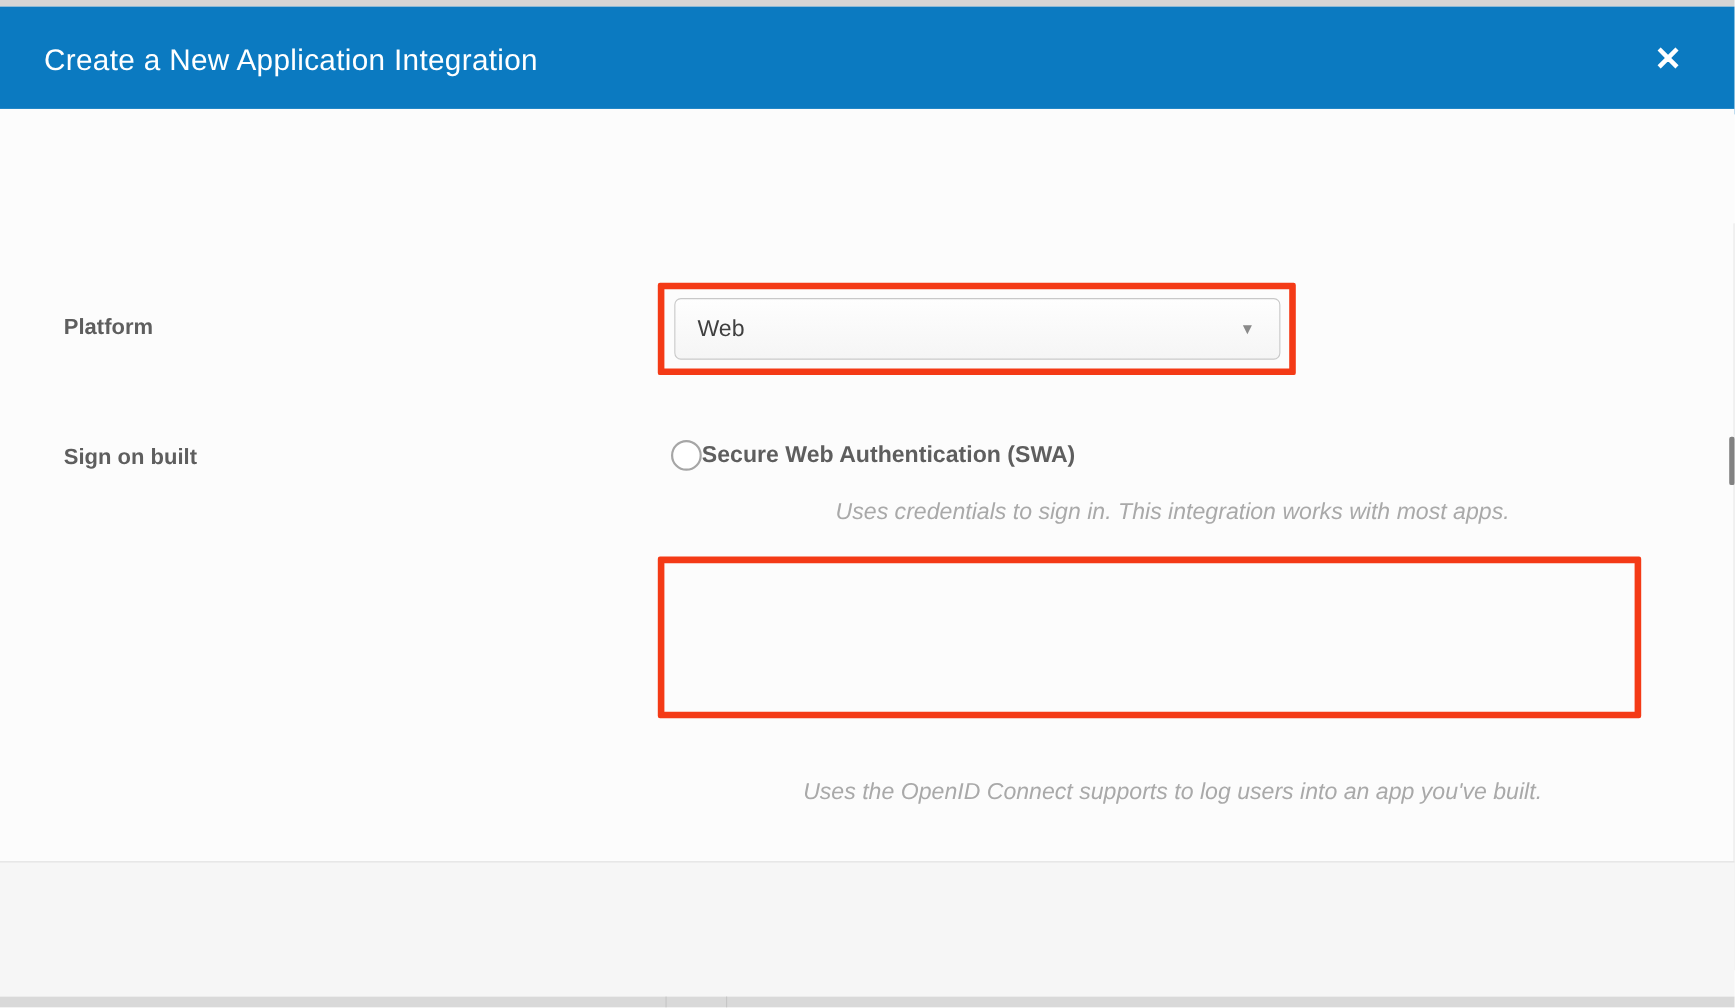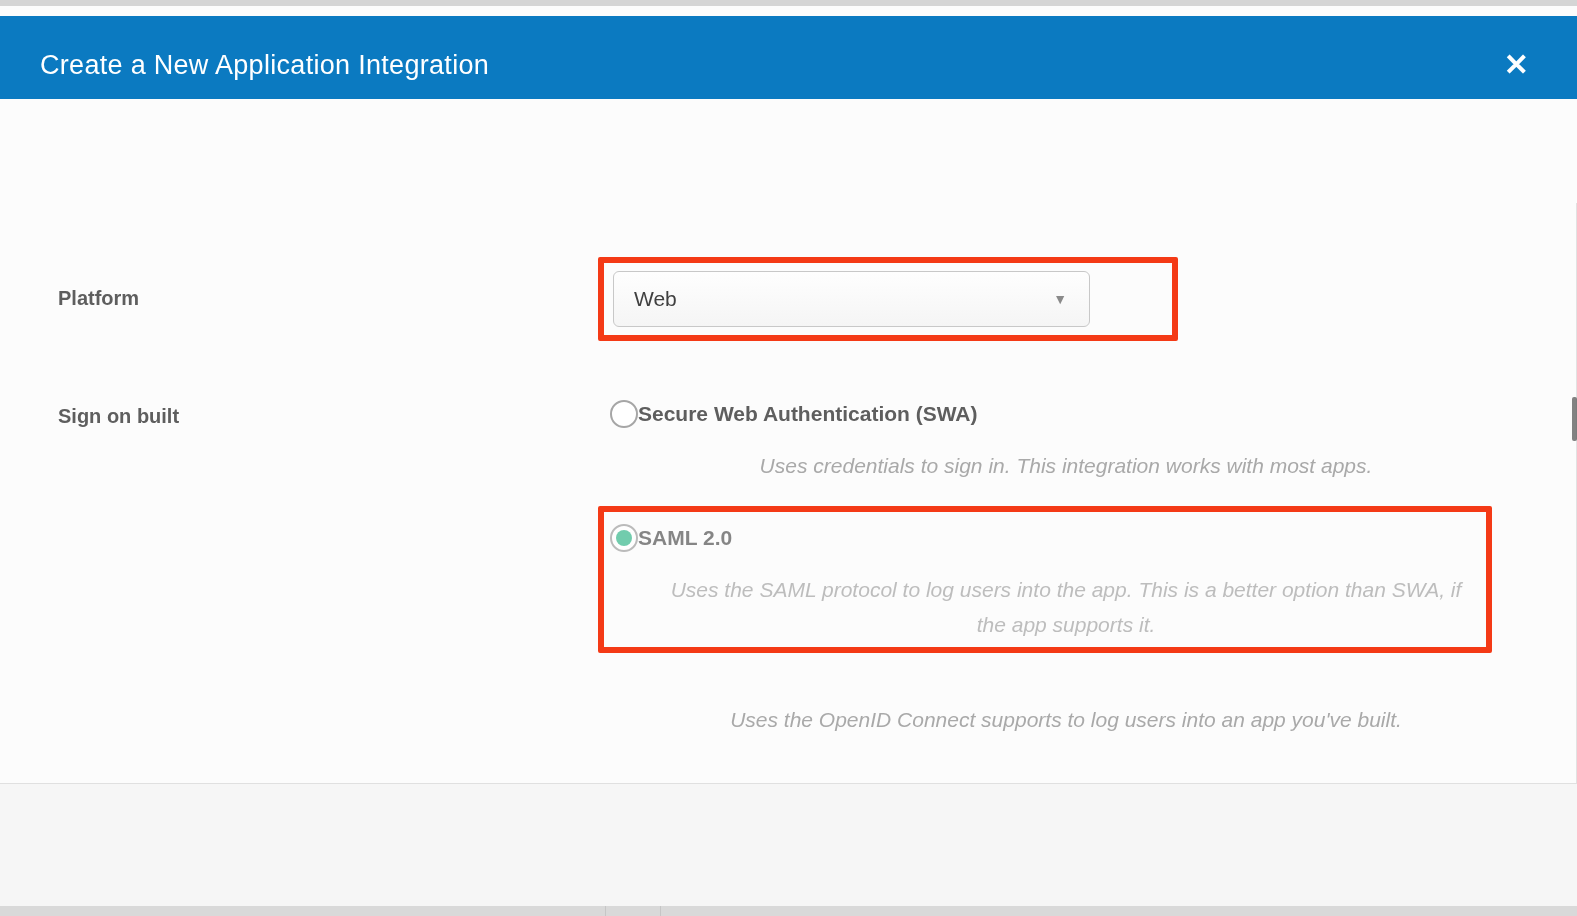--- a/index.html
+++ b/index.html
@@ -5,40 +5,40 @@
   * { margin:0; padding:0; box-sizing:border-box; }
   html,body { width:1577px; height:916px; }
   body { font-family:"Liberation Sans", sans-serif; background:#ffffff; overflow:hidden; }
 
   #screen { position:relative; width:1577px; height:916px; background:#fcfcfc; overflow:hidden; }
 
   
   .top-strip { position:absolute; left:0; top:0; width:1577px; height:6px; background:#d5d5d5; }
 
   
-  .modal-header { position:absolute; left:0; top:16px; width:1577px; height:98px;
+  .modal-header { position:absolute; left:0; top:6px; width:1577px; height:98px;
       background:#0b7ac1; display:flex; align-items:center; }
   .modal-title { color:#ffffff; font-size:27px; font-weight:400; letter-spacing:0.3px; margin-left:40px; }
   .close-btn { position:absolute; right:48px; top:50%; transform:translateY(-50%);
       color:#ffffff; font-size:30px; font-weight:700; line-height:1; cursor:pointer; }
 
   
   .content { position:absolute; left:0; top:99px; width:1577px; height:679px; background:#fcfcfc;text-align:center; }
 
   .field-label { position:absolute; left:58px; font-size:20px; font-weight:700; color:#5e5e5e; }
   .label-platform { top:188px; }
   .label-signon { top:306px; }
 
   
   .anno { position:absolute; border:6px solid #f43a16; border-radius:2px; pointer-events:none; z-index:5; }
   .anno-dropdown { left:598px; top:158px; width:580px; height:84px; }
   .anno-saml { left:598px; top:407px; width:894px; height:147px; background:rgba(250,250,250,0.25); }
 
   
-  .dropdown { position:absolute; left:613px; top:172px; width:477px; height:56px;
+  .dropdown { position:absolute; left:613px; top:172px; width:551px; height:56px;
       background:linear-gradient(#fefefe,#f5f5f5); border:1px solid #c8c8c8; border-radius:6px;
       display:flex; align-items:center; cursor:pointer; }
   .dropdown-value { font-size:21px; color:#404040; margin-left:20px; }
   .dropdown-caret { position:absolute; right:22px; top:50%; transform:translateY(-50%);
       font-size:14px; color:#8a8a8a; }
 
   
   .option { position:absolute; left:610px; width:900px; }
   .option-1 { top:301px; }
   .option-2 { top:425px; }
@@ -90,27 +90,20 @@
     </div>
 
     <div class="option option-1">
       <div class="option-head">
         <div class="radio"></div>
         <div class="option-label">Secure Web Authentication (SWA)</div>
       </div>
       <div class="option-desc">Uses credentials to sign in. This integration works with most apps.</div>
     </div>
 
-    <div class="option option-2">
-      <div class="option-head">
-        <div class="radio selected"></div>
-        <div class="option-label">SAML 2.0</div>
-      </div>
-      <div class="option-desc">Uses the SAML protocol to log users into the app. This is a better option than SWA, if the app supports it.</div>
-    </div>
 
     <div class="option option-3">
       <div class="option-desc">Uses the OpenID Connect supports to log users into an app you've built.</div>
     </div>
 
     <div class="scroll-track"></div>
     <div class="scroll-thumb"></div>
   </div>
 
   <div class="footer">

